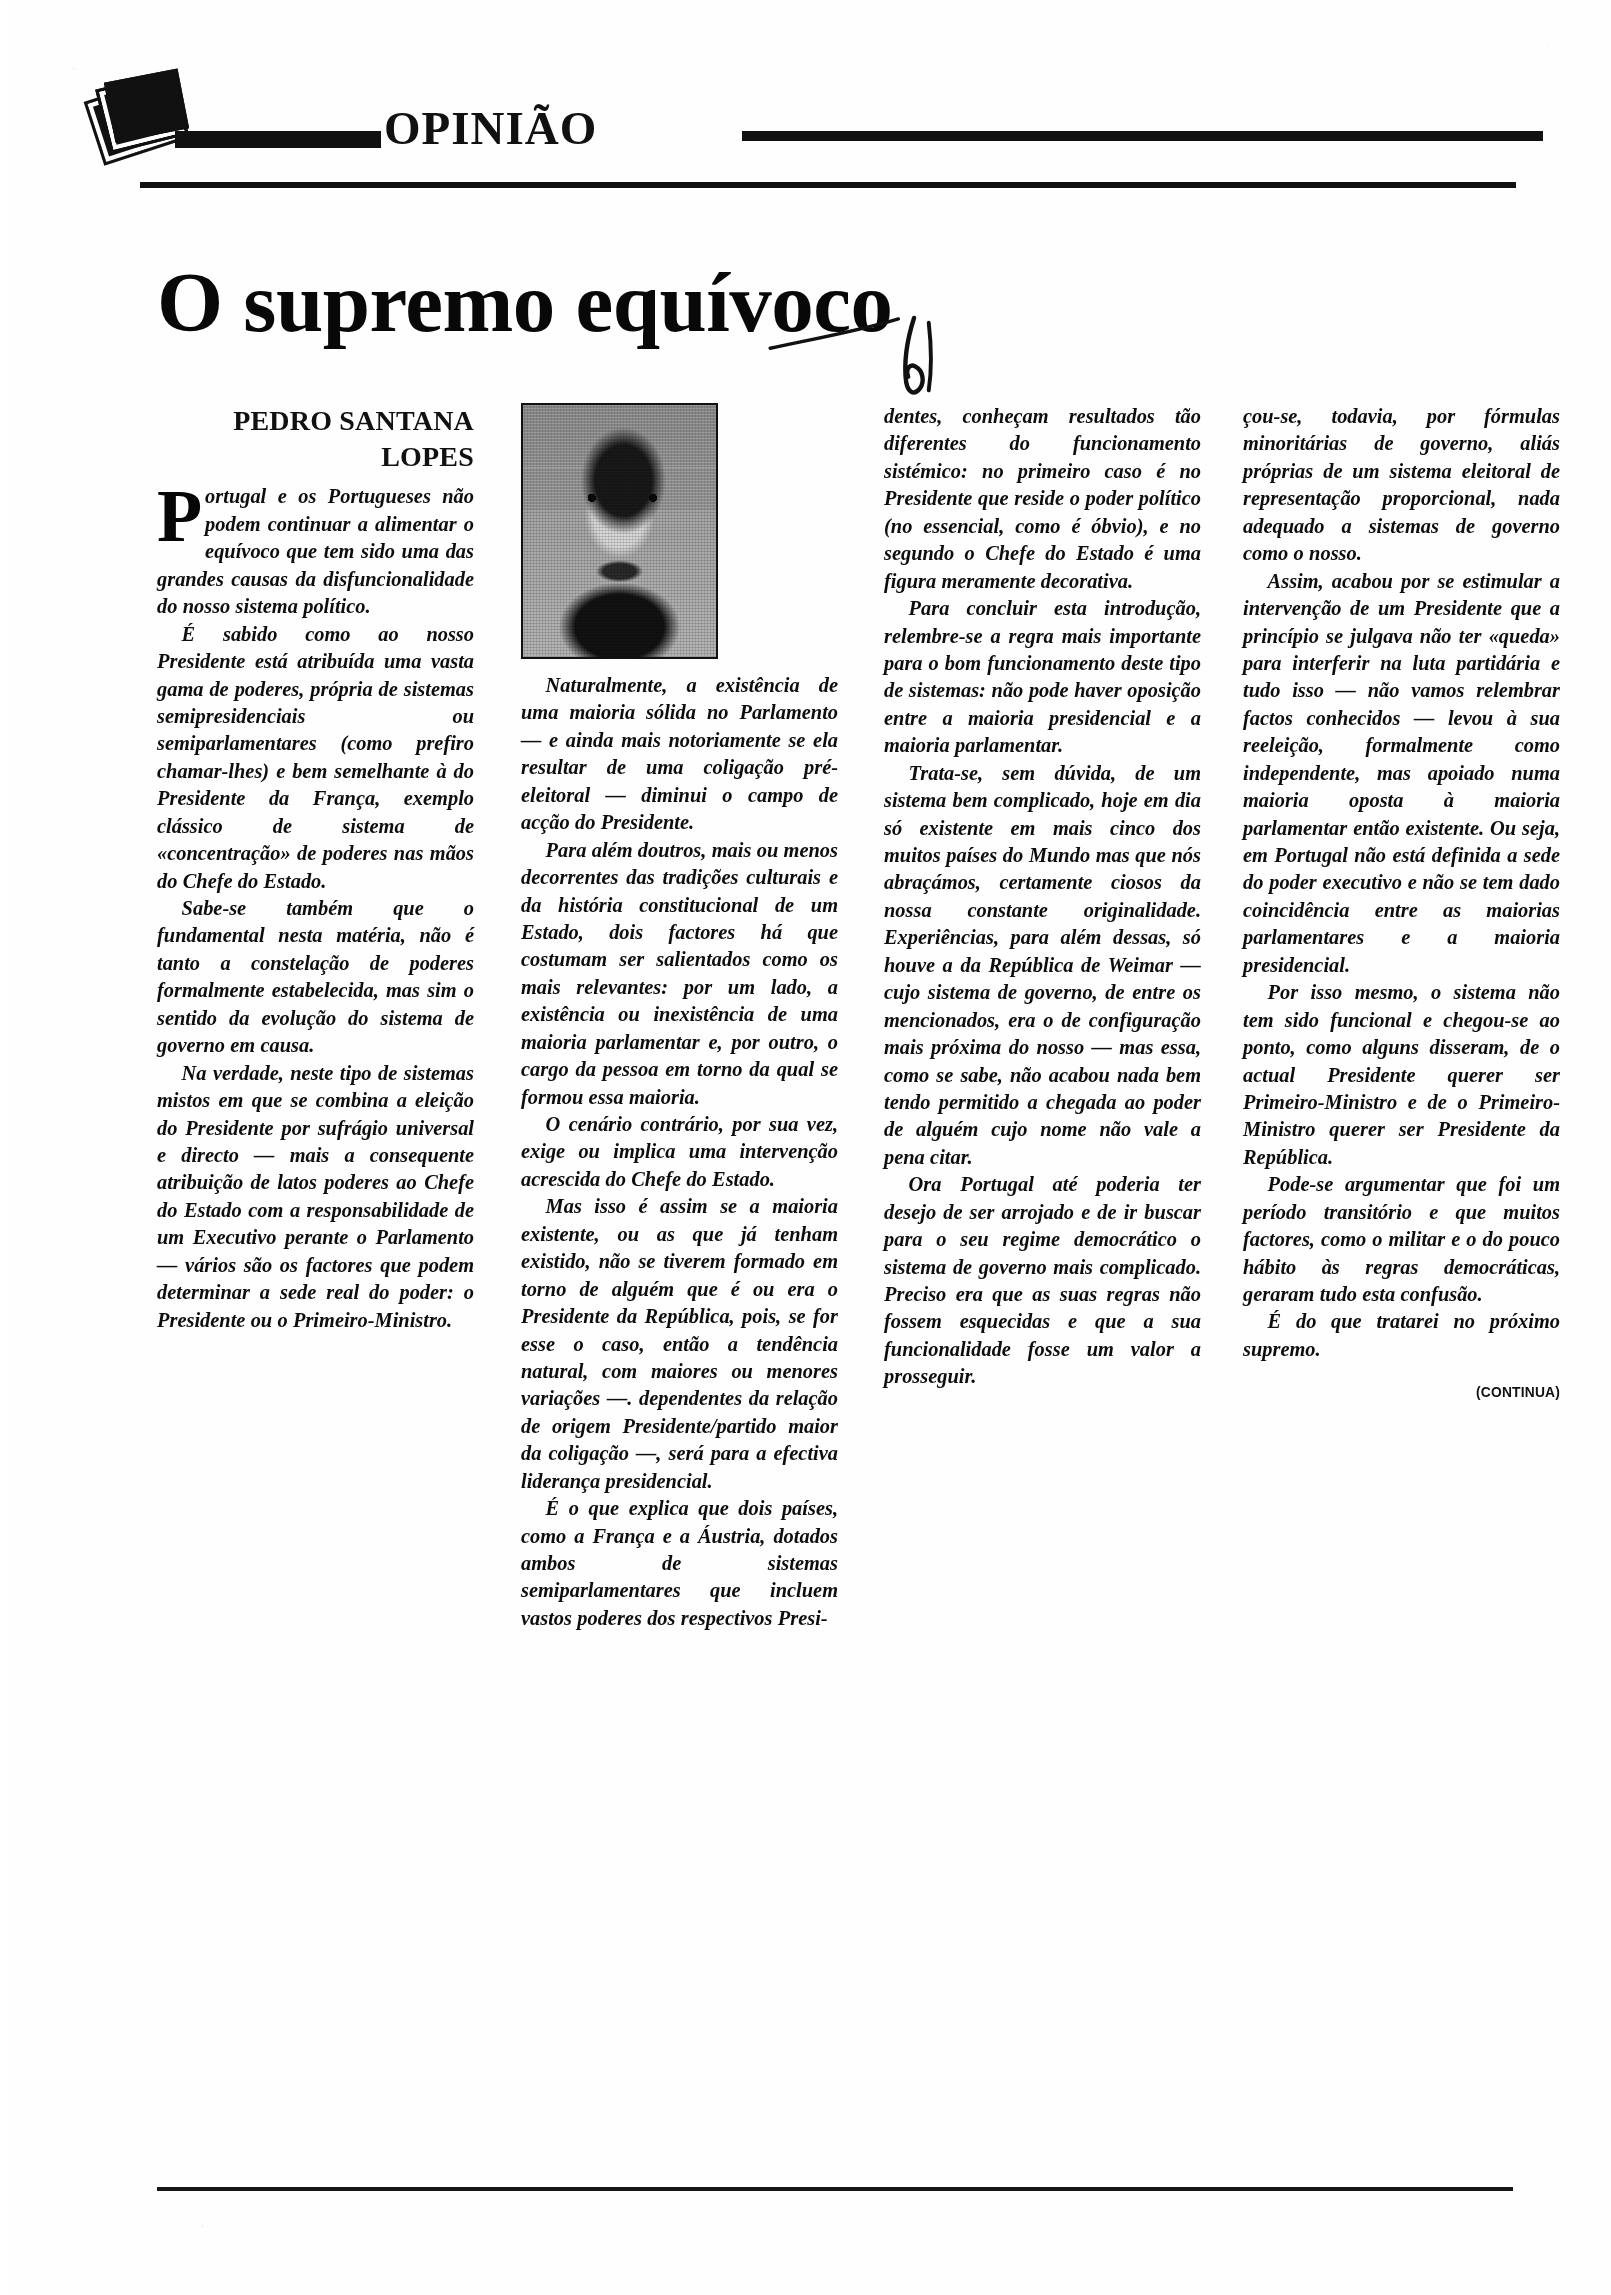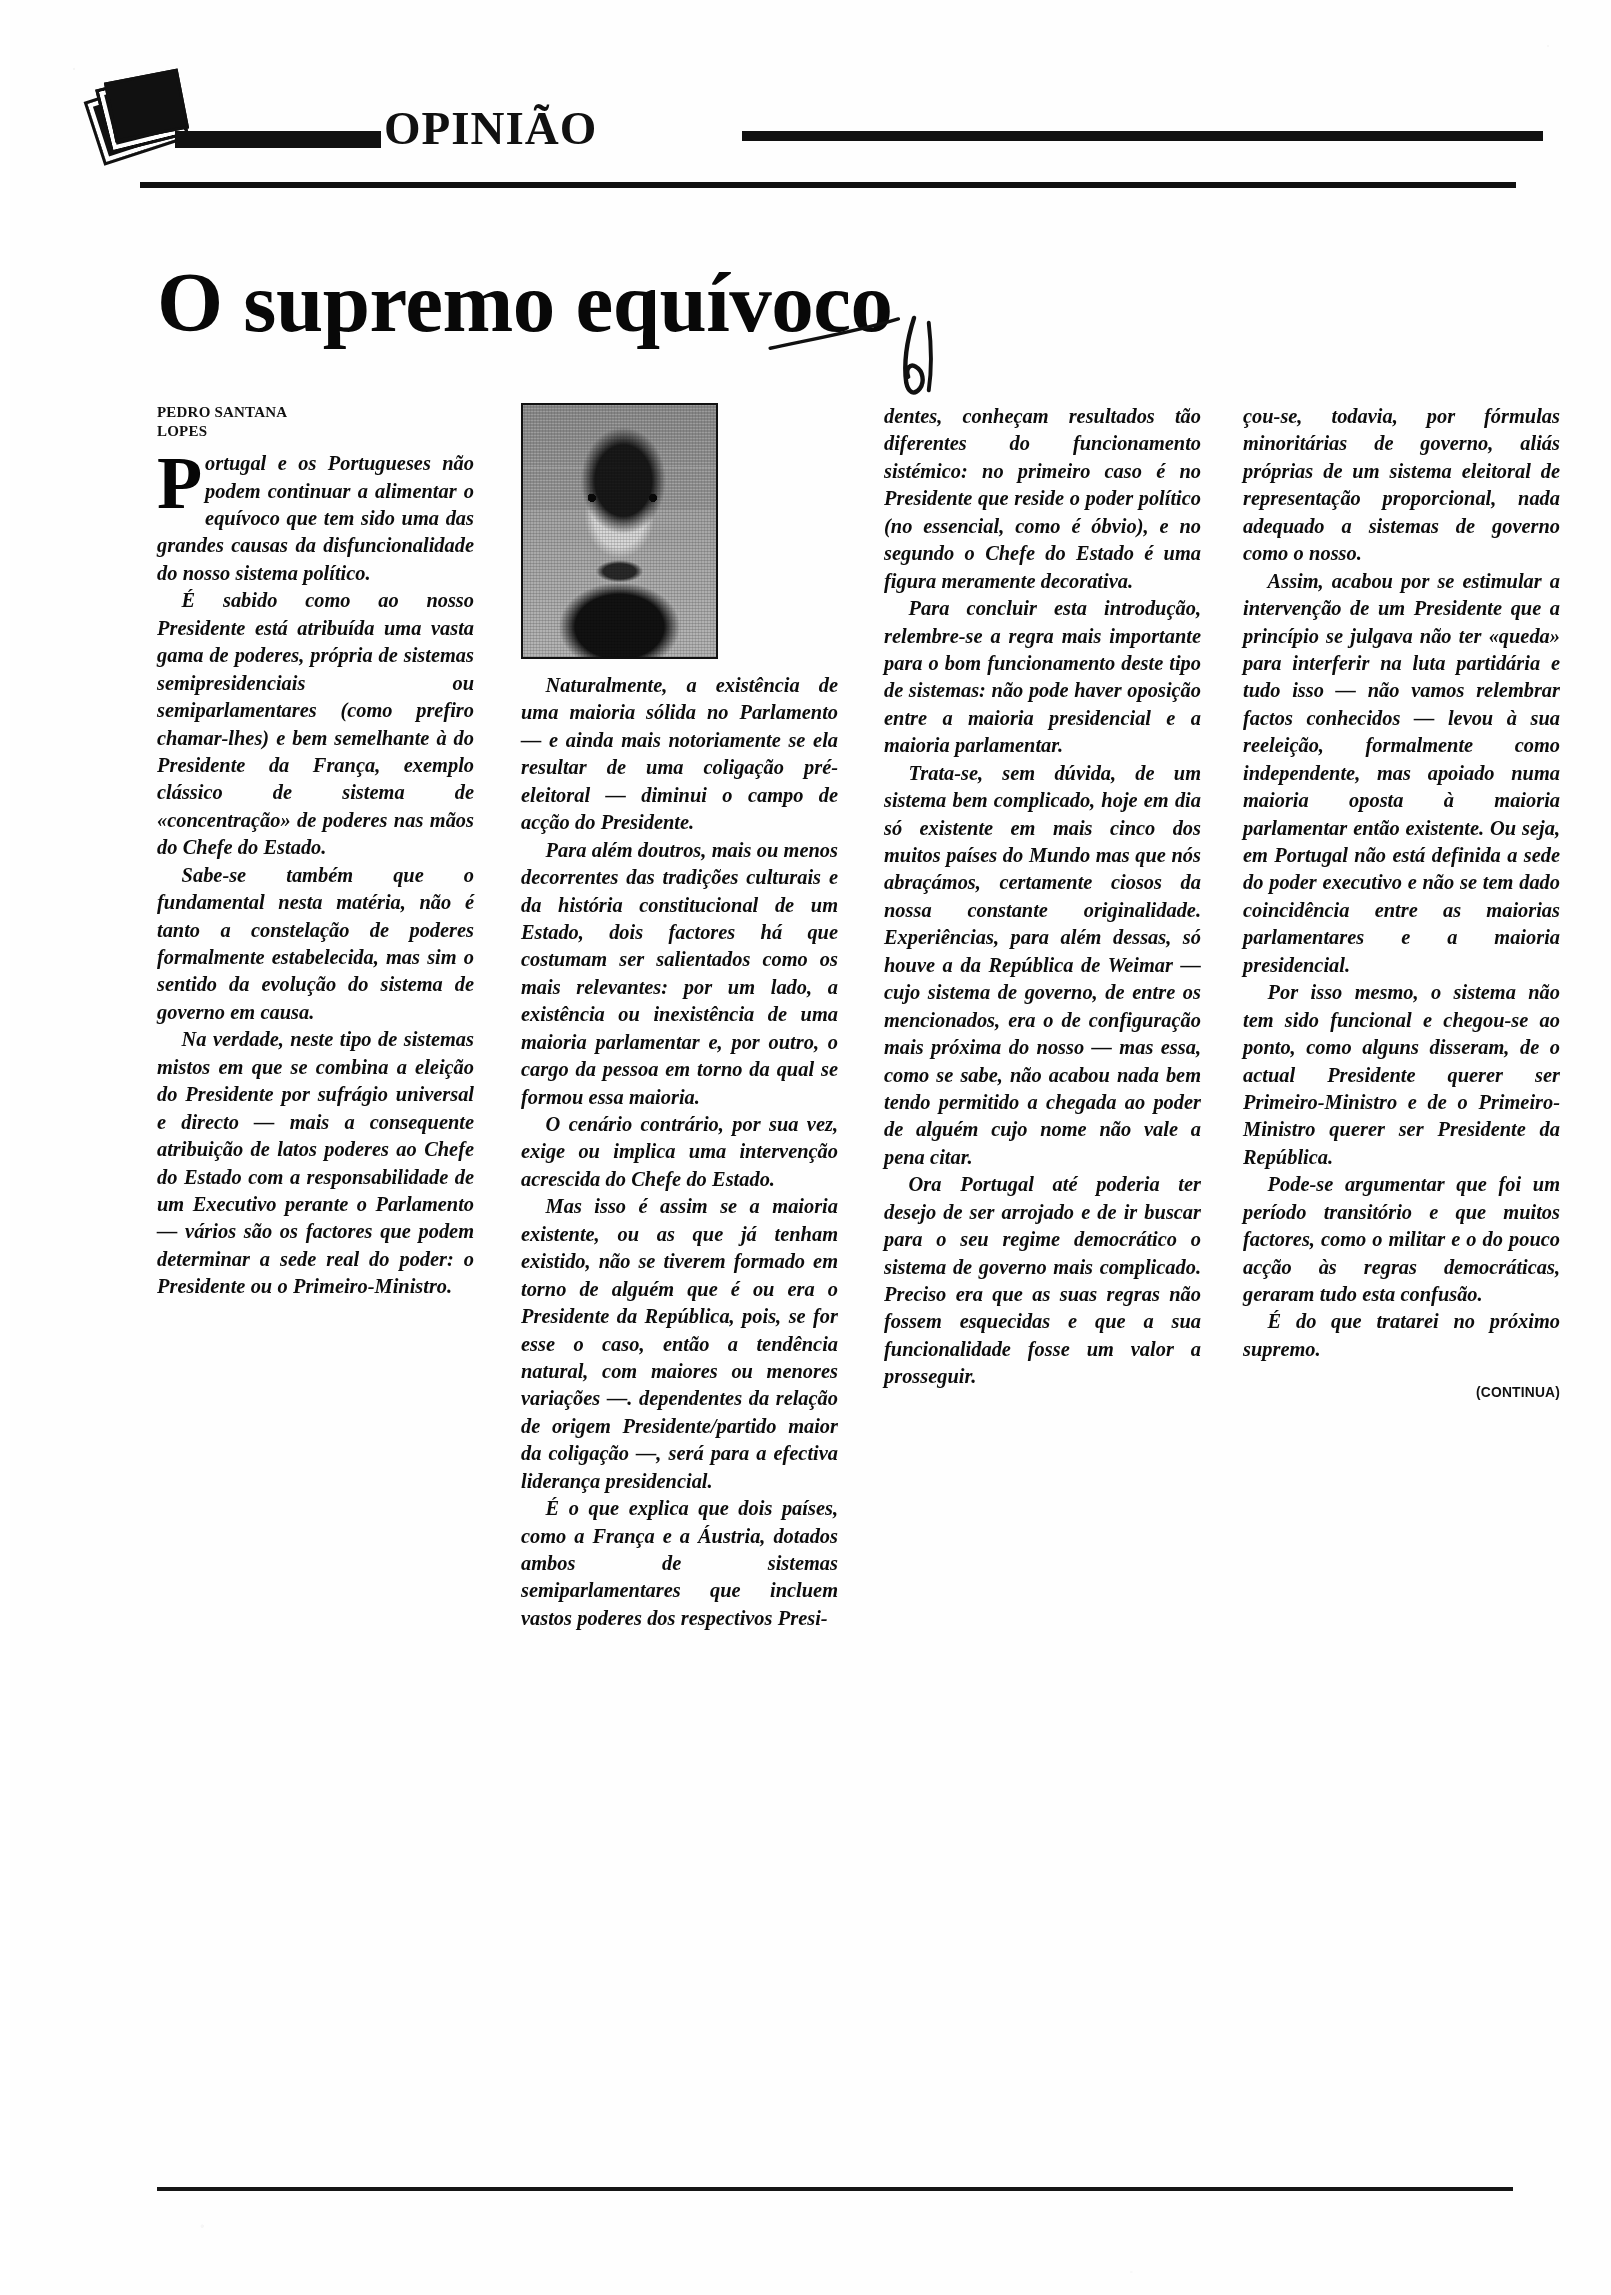--- a/index.html
+++ b/index.html
@@ -149,25 +149,26 @@
     height: 100%;
   }
   .col1 { left: 0; }
   .col2 { left: 364px; }
   .col3 { left: 727px; }
   .col4 { left: 1086px; }
 
   .byline {
     font-family: "Liberation Serif", serif;
     font-weight: bold;
-    font-size: 15px;
+    font-size: 28px;
     line-height: 1.28;
     letter-spacing: 0.2px;
     color: #111;
     margin-bottom: 8.8px;
+    text-align: right;
   }
 
   .body-text {
     font-family: "Liberation Serif", serif;
     font-style: italic;
     font-weight: bold;
     font-size: 20.4px;
     line-height: 1.345;
     text-align: justify;
     color: #0d0d0d;
@@ -318,21 +319,21 @@
         <p>Trata-se, sem dúvida, de um sistema bem complicado, hoje em dia só existente em mais cinco dos muitos países do Mundo mas que nós abraçámos, certamente ciosos da nossa constante originalidade. Experiências, para além dessas, só houve a da República de Weimar — cujo sistema de governo, de entre os mencionados, era o de configuração mais próxima do nosso — mas essa, como se sabe, não acabou nada bem tendo permitido a chegada ao poder de alguém cujo nome não vale a pena citar.</p>
         <p>Ora Portugal até poderia ter desejo de ser arrojado e de ir buscar para o seu regime democrático o sistema de governo mais complicado. Preciso era que as suas regras não fossem esquecidas e que a sua funcionalidade fosse um valor a prosseguir.</p>
       </div>
     </div>
 
     <div class="col col4">
       <div class="body-text">
         <p class="noindent">çou-se, todavia, por fórmulas minoritárias de governo, aliás próprias de um sistema eleitoral de representação proporcional, nada adequado a sistemas de governo como o nosso.</p>
         <p>Assim, acabou por se estimular a intervenção de um Presidente que a princípio se julgava não ter «queda» para interferir na luta partidária e tudo isso — não vamos relembrar factos conhecidos — levou à sua reeleição, formalmente como independente, mas apoiado numa maioria oposta à maioria parlamentar então existente. Ou seja, em Portugal não está definida a sede do poder executivo e não se tem dado coincidência entre as maiorias parlamentares e a maioria presidencial.</p>
         <p>Por isso mesmo, o sistema não tem sido funcional e chegou-se ao ponto, como alguns disseram, de o actual Presidente querer ser Primeiro-Ministro e de o Primeiro-Ministro querer ser Presidente da República.</p>
-        <p>Pode-se argumentar que foi um período transitório e que muitos factores, como o militar e o do pouco acção às regras democráticas, geraram tudo esta confusão.</p>
+        <p>Pode-se argumentar que foi um período transitório e que muitos factores, como o militar e o do pouco hábito às regras democráticas, geraram tudo esta confusão.</p>
         <p>É do que tratarei no próximo supremo.</p>
       </div>
       <div class="continua">(CONTINUA)</div>
     </div>
 
   </div>
 
   <div class="bottom-rule"></div>
   <div class="scan-noise"></div>
 </div>

